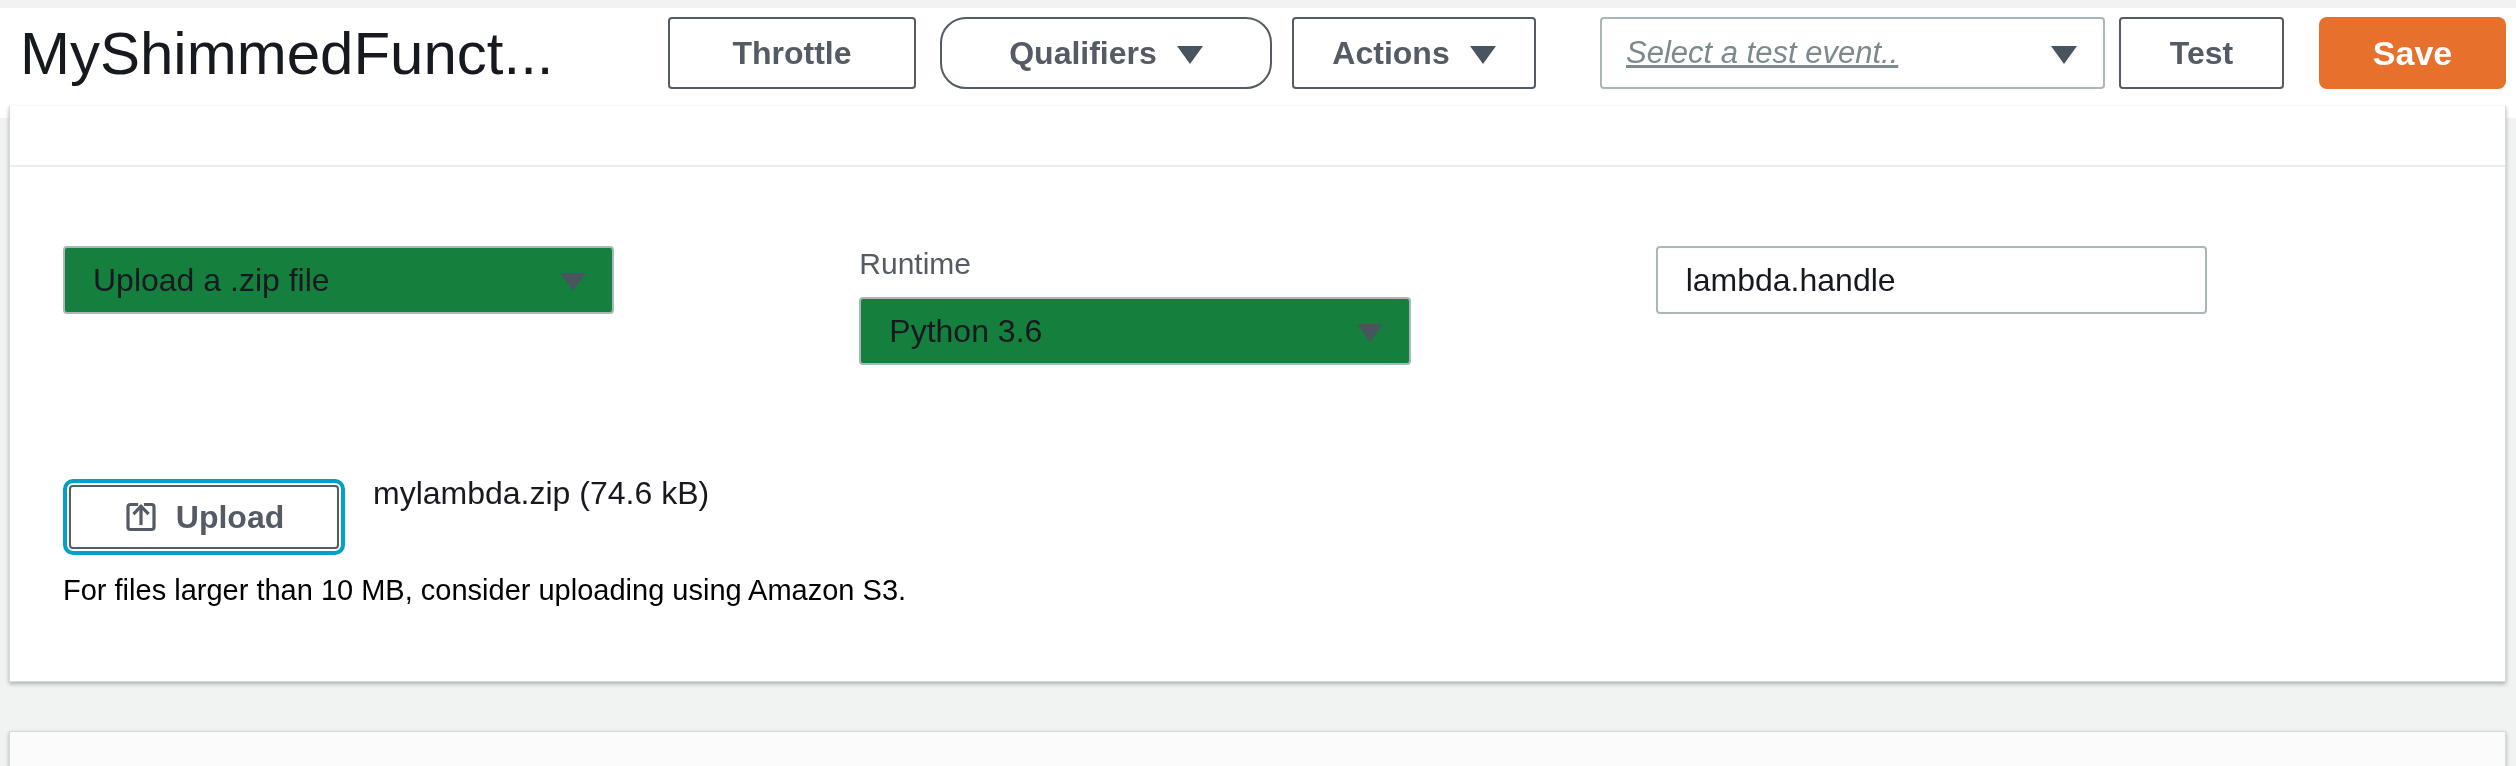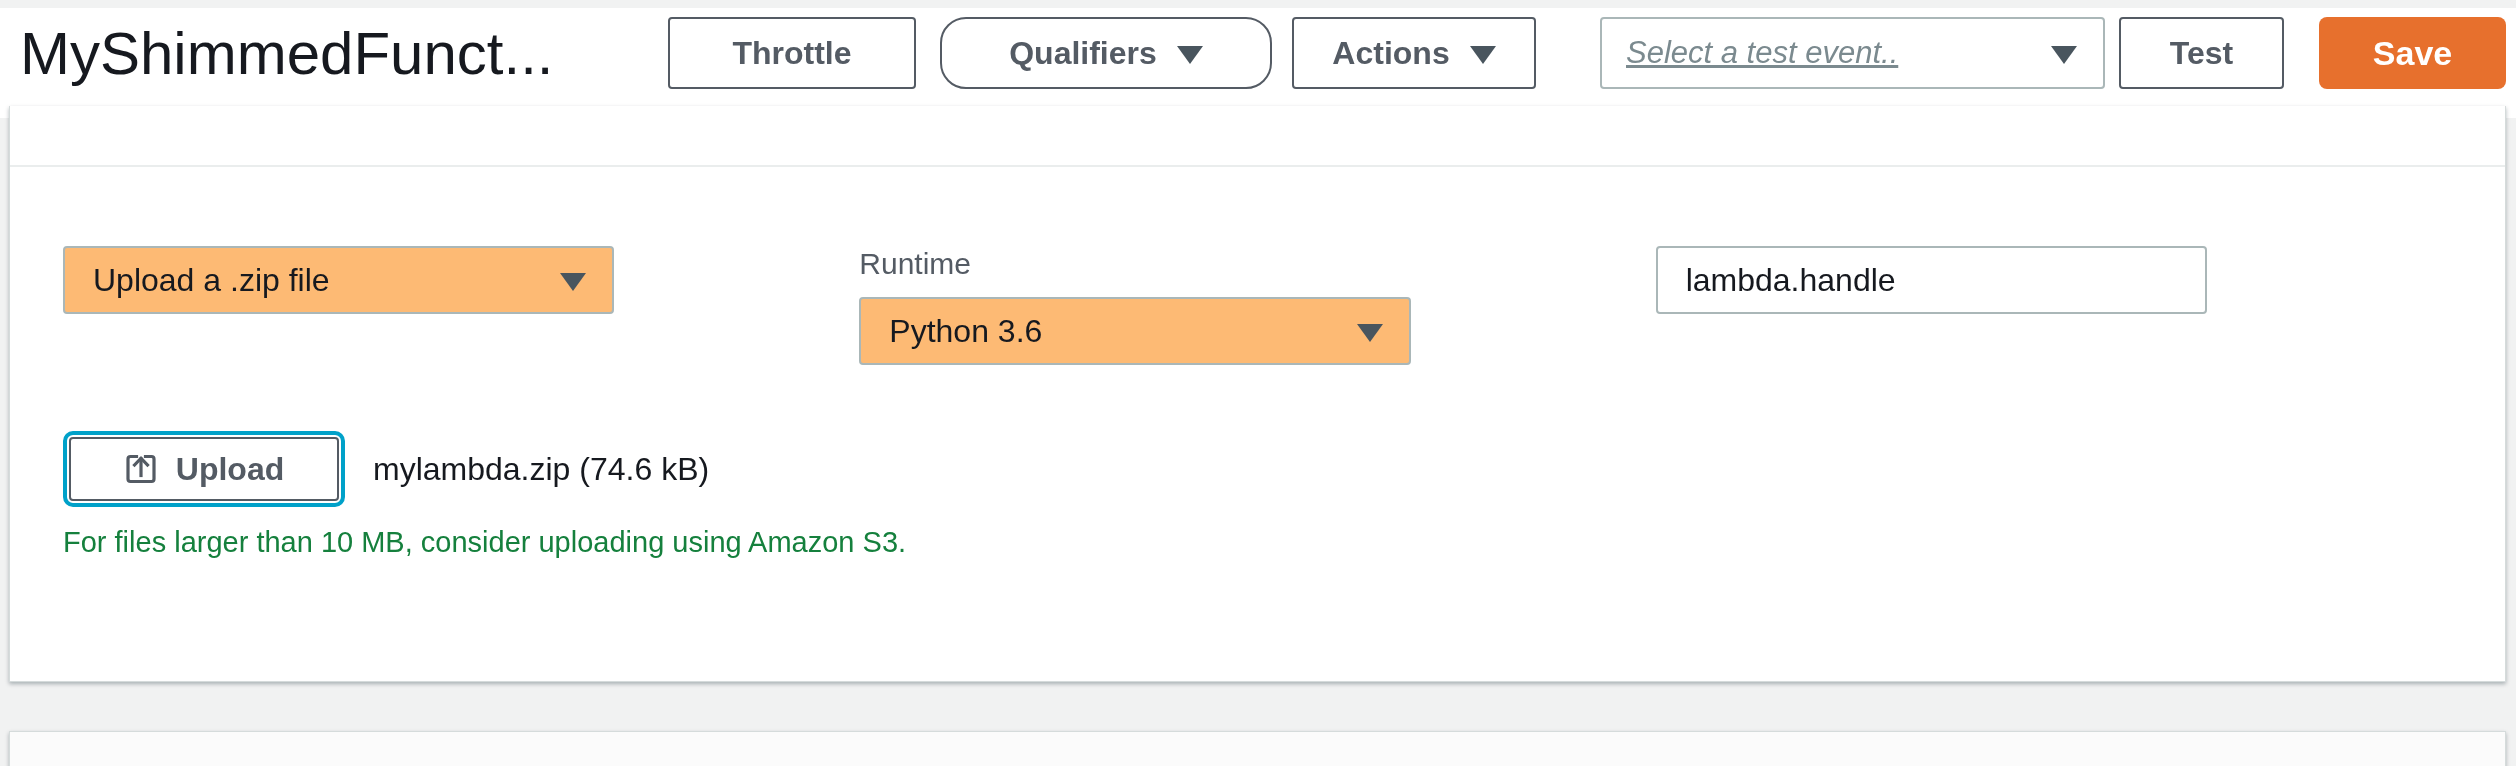--- a/index.html
+++ b/index.html
@@ -87,21 +87,21 @@
 
   .fields-row { display: flex; }
   .field { width: 566px; margin-right: 245px; }
   .field-label {
     font-size: 30px; line-height: 35px; color: #545b64;
     margin-bottom: 16px; display: flex; align-items: center;
   }
   .field-label .info-link { font-size: 28px; margin-left: 24px; }
   .control {
     width: 100%; height: 68px;
-    border: 2px solid #aab7b8; border-radius: 4px; background: #fdba74;
+    border: 2px solid #aab7b8; border-radius: 4px; background: #15803d;
     display: flex; align-items: center; justify-content: space-between;
     padding: 0 26px 0 28px;
     font-size: 32px; color: #16191f; cursor: pointer; white-space: nowrap;
   }
   .control .caret { margin-left: 0; }
   .text-input {
     width: 100%; height: 68px;
     border: 2px solid #aab7b8; border-radius: 4px; background: #fff;
     padding: 0 28px;
     font-family: "Liberation Sans", sans-serif;
@@ -109,31 +109,32 @@
   }
 
   .package-block { margin-top: 66px; }
   .package-label {
     font-size: 30px; line-height: 35px; color: #545b64; margin-bottom: 8px;
   }
   .upload-row { display: flex; align-items: center; }
   .focus-ring {
     border: 4px solid #00a1c9; border-radius: 10px; padding: 2px;
     display: inline-flex;
+    margin-top: 48px;
   }
   .upload-btn {
     min-width: 270px; height: 64px;
     background: #fff; border: 2px solid #545b64; border-radius: 4px;
     font-family: "Liberation Sans", sans-serif;
     font-size: 32px; font-weight: bold; color: #545b64;
     display: flex; align-items: center; justify-content: center;
     gap: 18px; cursor: pointer; padding: 0 30px;
   }
   .file-info { margin-left: 28px; font-size: 32px; color: #16191f; }
-  .helper-text { margin-top: 19px; font-size: 29px; color: #15803d; }
+  .helper-text { margin-top: 19px; font-size: 29px; color: #000000; }
 
   
   .card-lower { top: 731px; height: 80px; background: #fbfbfb; border-top: 1px solid #d5dbdb; }
 </style>
 </head>
 <body>
 
 <div class="page-header">
   <div class="fn-title">MyShimmedFunct...</div>
 

